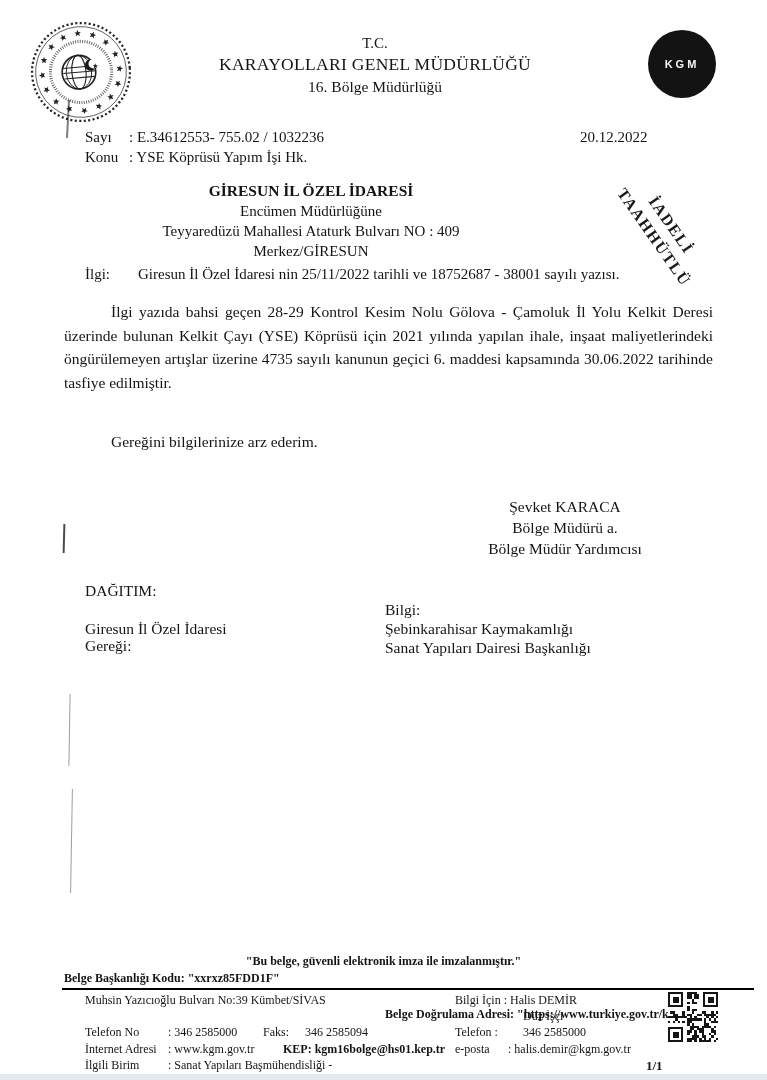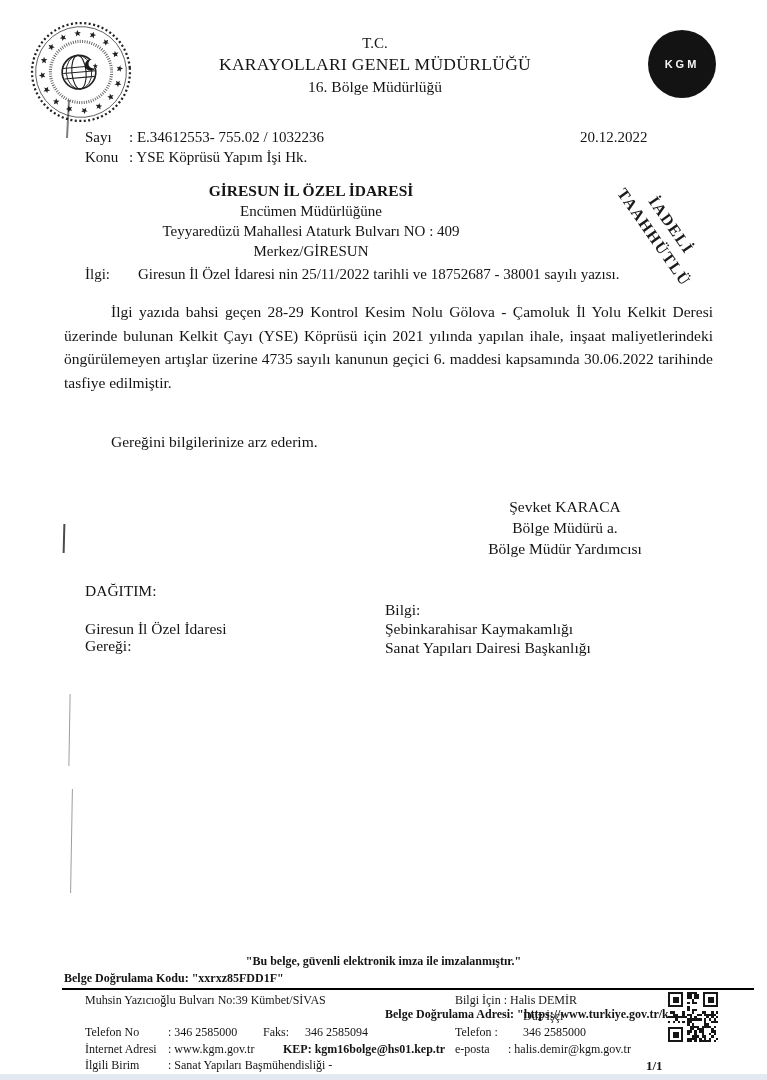--- a/index.html
+++ b/index.html
@@ -161,21 +161,21 @@
   <div class="abs dist" style="left:85px;top:619px;">Giresun İl Özel İdaresi</div>
   <div class="abs dist" style="left:385px;top:600px;">Bilgi:</div>
   <div class="abs dist" style="left:385px;top:638px;">Sanat Yapıları Dairesi Başkanlığı</div>
   <div class="abs dist" style="left:385px;top:619px;">Şebinkarahisar Kaymakamlığı</div>
 
   <div class="abs fold" style="left:69px;top:694px;height:72px;transform:rotate(1deg);"></div>
   <div class="abs fold" style="left:71px;top:789px;height:104px;transform:rotate(1deg);"></div>
 
   <div class="abs f-notice">"Bu belge, güvenli elektronik imza ile imzalanmıştır."</div>
   <div class="abs f-verif" style="left:64px;">
-    <span>Belge Doğrulama Kodu:</span>
+    <span>Belge Başkanlığı Kodu:</span>
     <span>"xxrxz85FDD1F"</span>
   </div>
   <div class="abs f-verif" style="left:385px;margin-top:36px;">
     <span>Belge Doğrulama Adresi:</span>
     <span>"https://www.turkiye.gov.tr/kgm-ebys"</span>
   </div>
   <div class="abs f-rule"></div>
 
   <div class="abs f-row" style="left:85px;top:993px;">Muhsin Yazıcıoğlu Bulvarı No:39  Kümbet/SİVAS</div>
   <div class="abs f-row" style="left:455px;top:993px;">

